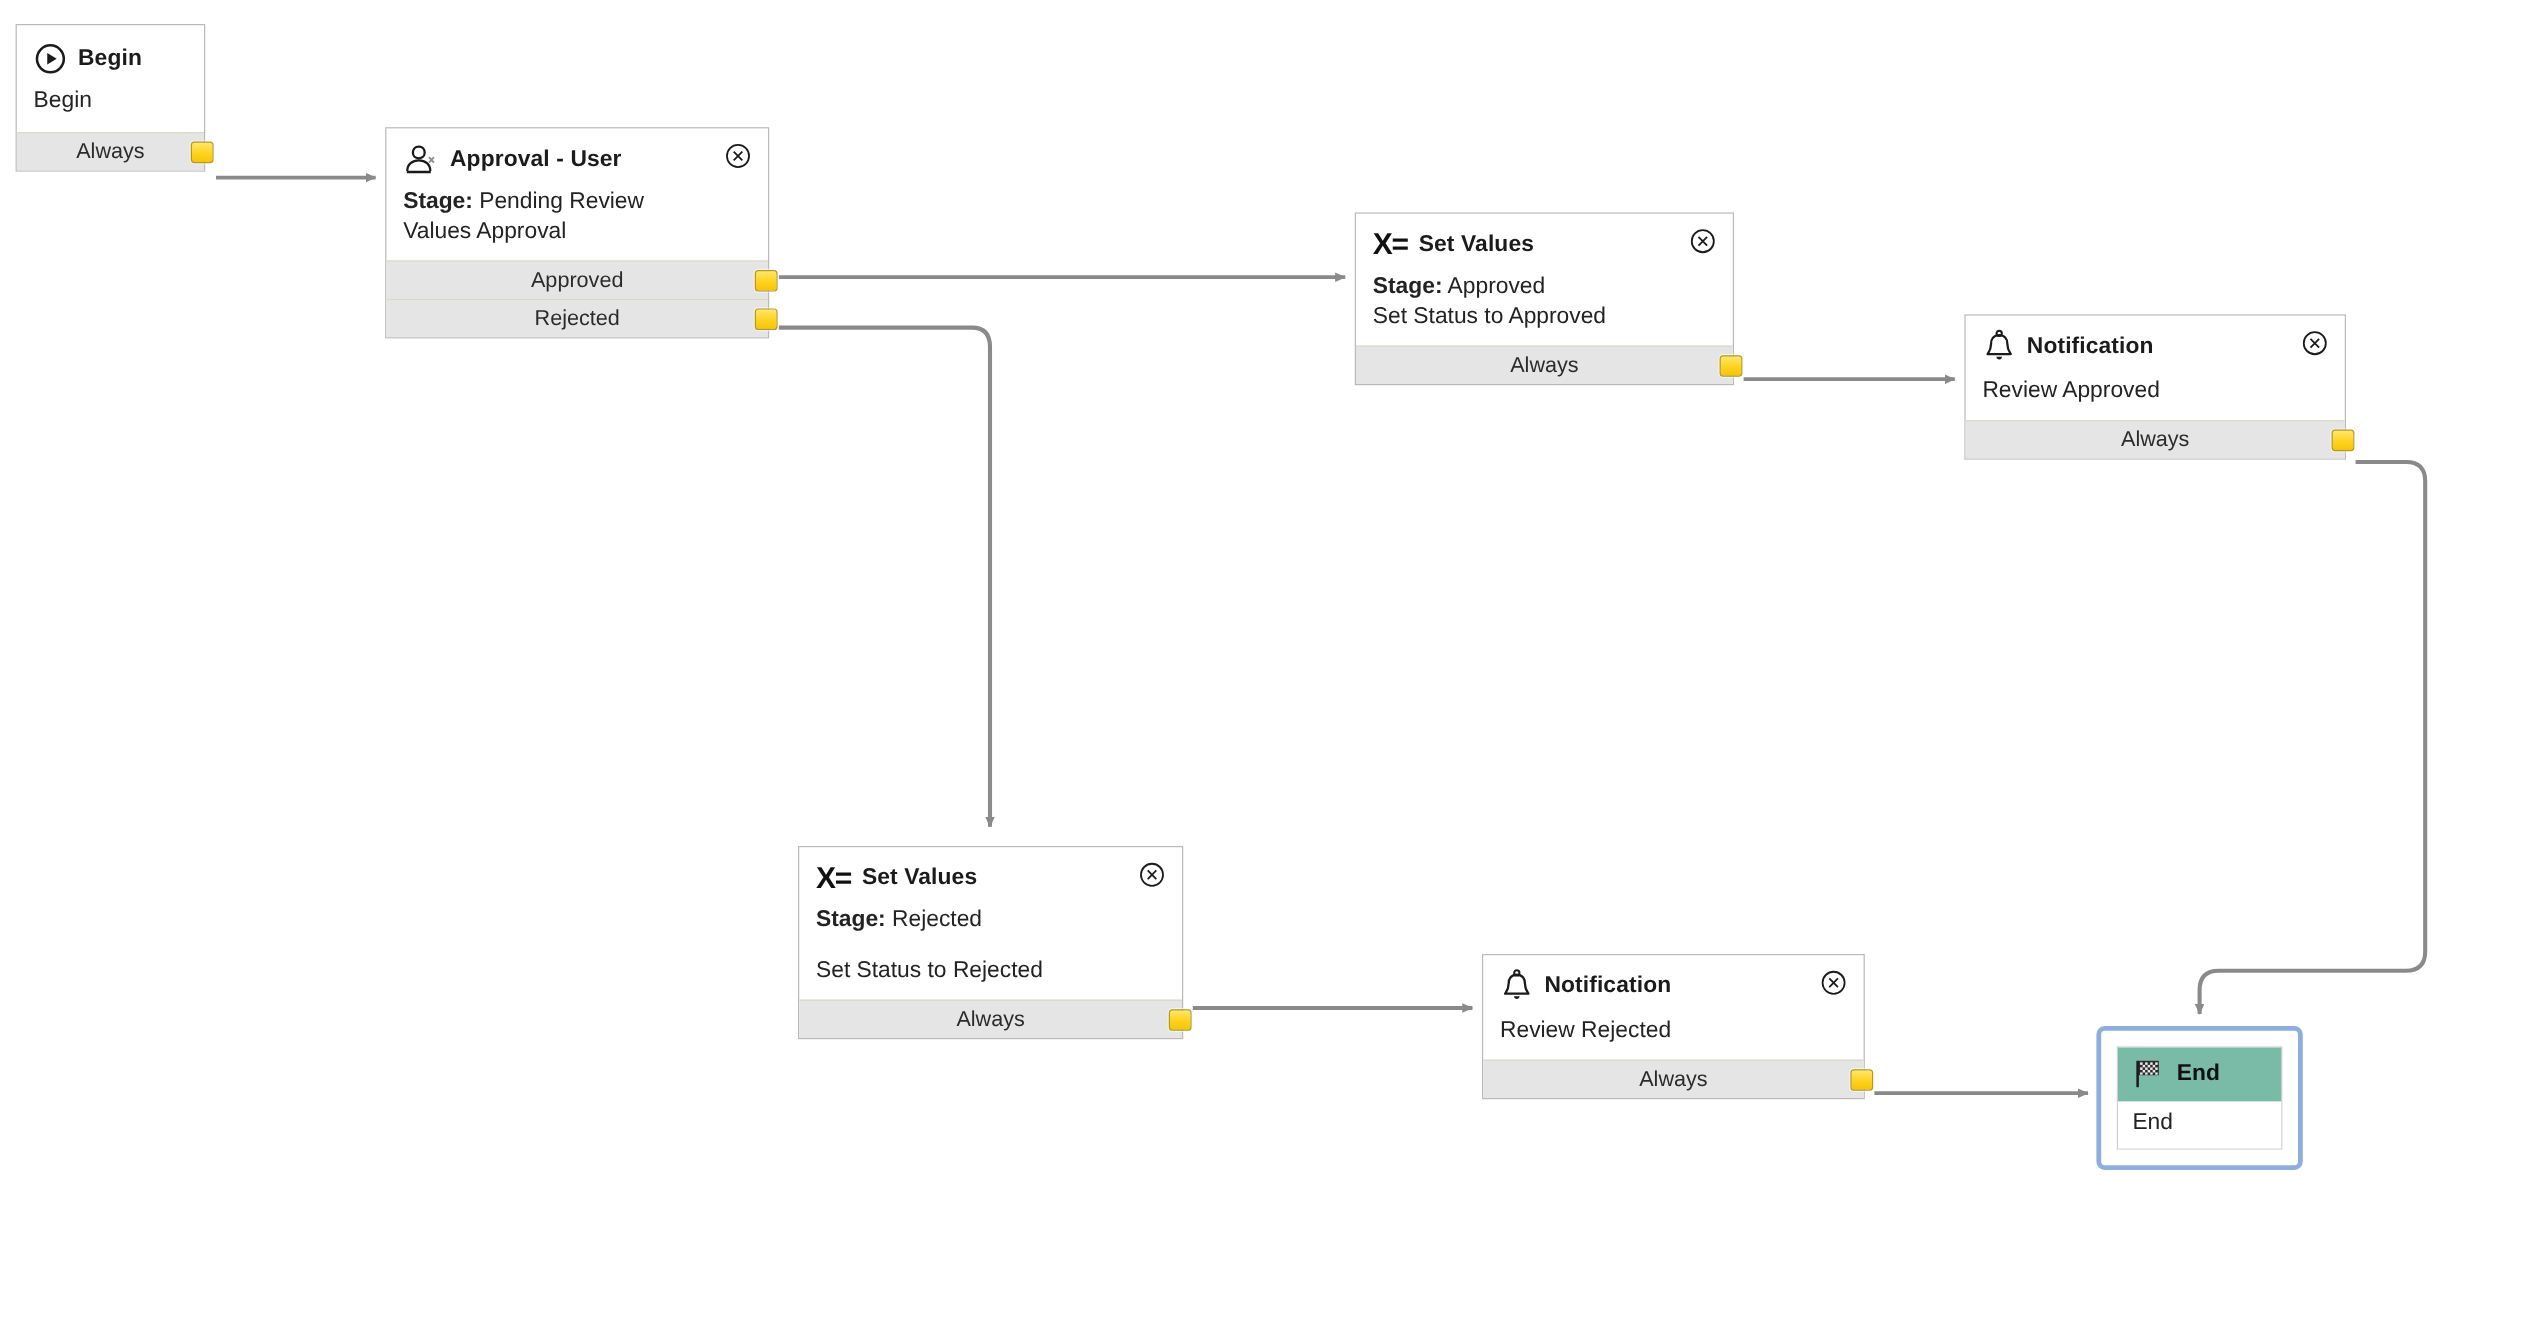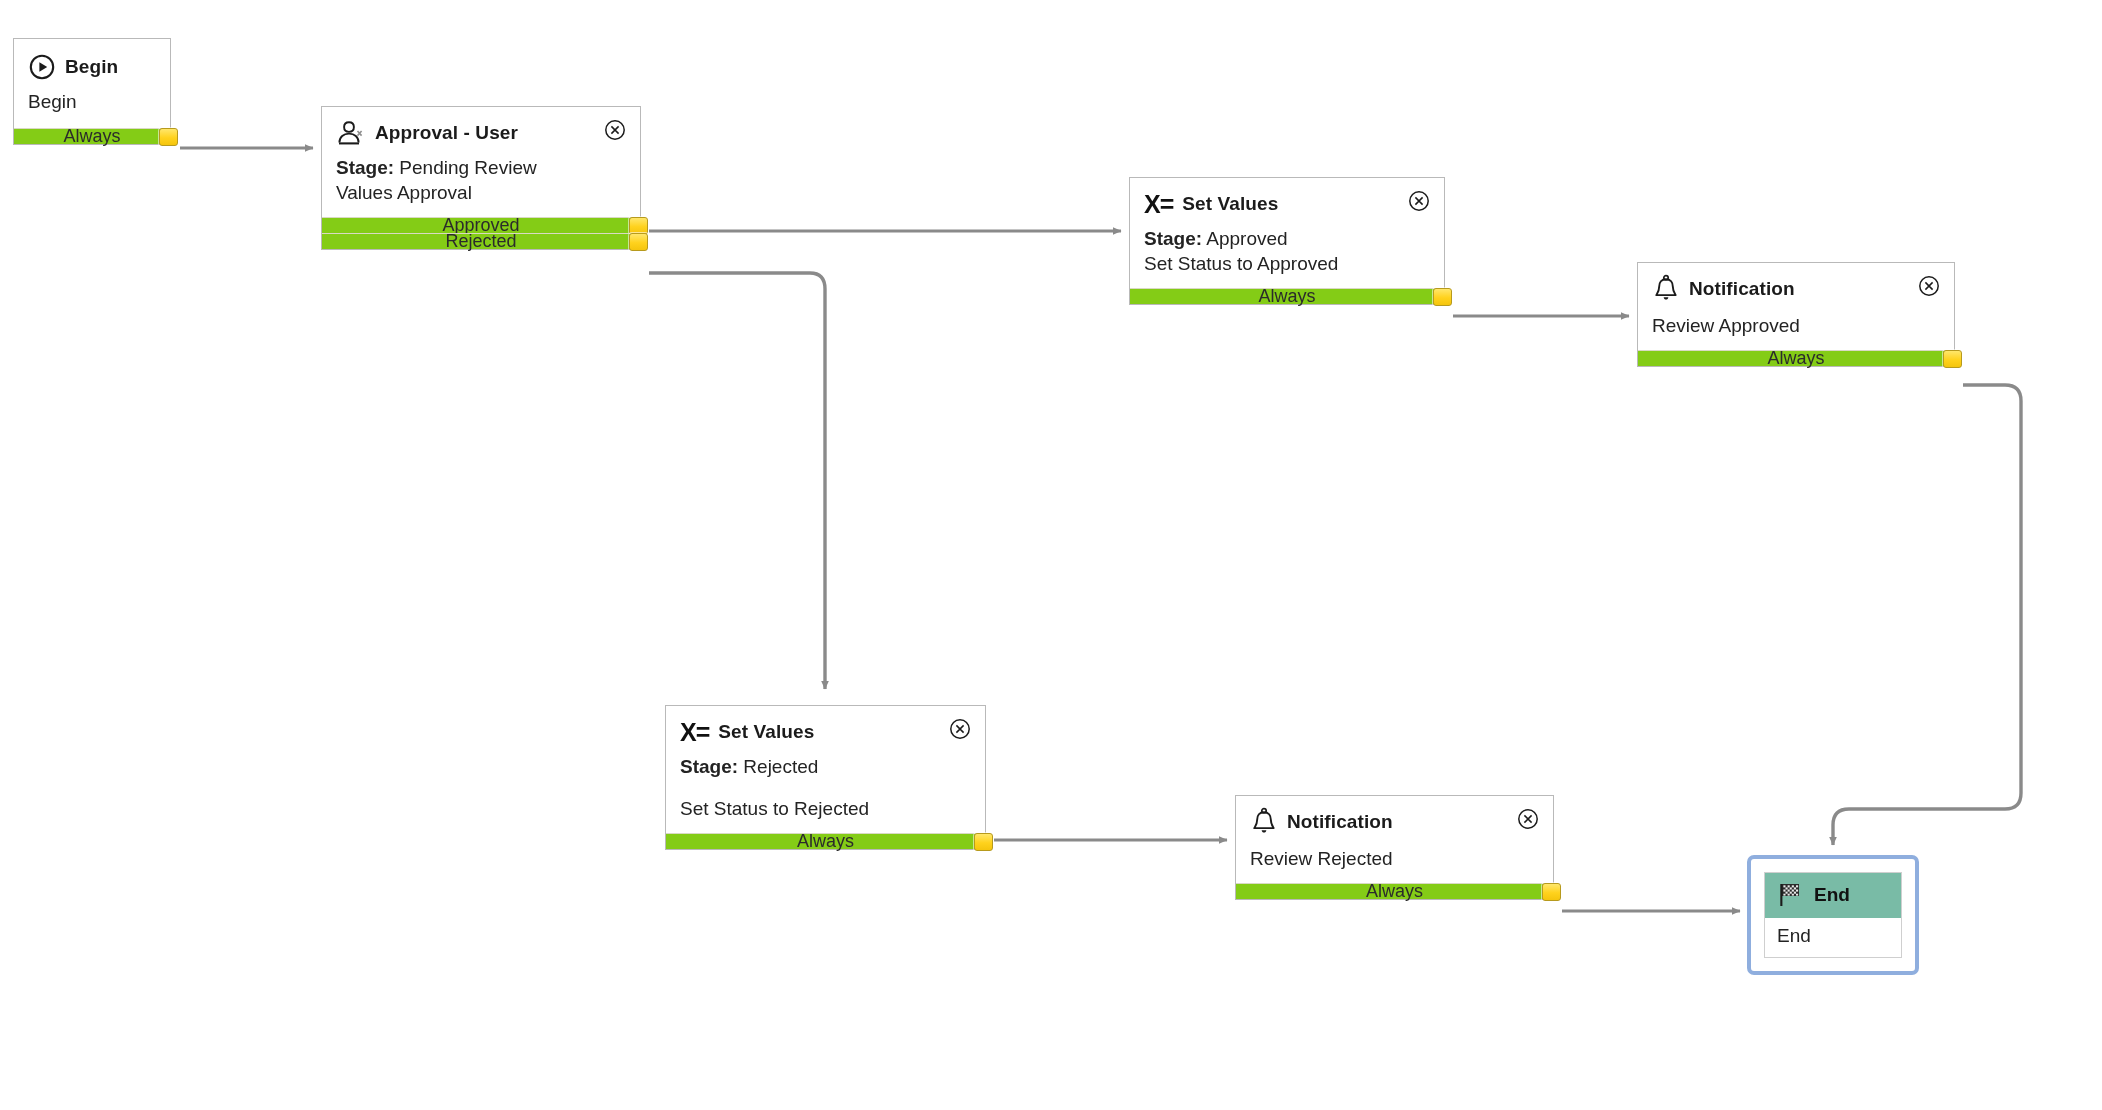--- a/index.html
+++ b/index.html
@@ -72,22 +72,22 @@
   }
   .node-desc .lbl {
     font-weight: bold;
     text-align: center;
   }
 
   
   .outcome {
     position: relative;
     box-sizing: border-box;
-    height: 16px;
-    background: #84cc16;
+    height: 32px;
+    background: #e5e5e5;
     border-top: 1px solid #d9d9c4;
     display: flex;
     align-items: center;
     justify-content: center;
     font-size: 18px;
     color: #2b2b2b;
   }
   .outcome:first-child { border-top: 1px solid #c9c9c9; }
   .outcome-label { pointer-events: none; }
   .port {
@@ -111,21 +111,21 @@
     font-family: "Liberation Sans", sans-serif;
     font-weight: bold;
     font-size: 25px;
     letter-spacing: -1px;
     color: #111;
     line-height: 0.9;
     display: inline-block;
   }
 
   
-  #node-begin { left: 13px; top: 38px; width: 158px; }
+  #node-begin { left: 13px; top: 20px; width: 158px; }
   #node-begin .node-body { padding: 12px 14px 14px 14px; }
 
   
   #node-approval { left: 321px; top: 70px; width: 320px; margin-top: 36px; }
 
   
   #node-setvalues-approved { left: 1129px; top: 177px; width: 316px; }
 
   
   #node-notify-approved { left: 1637px; top: 262px; width: 318px; }

